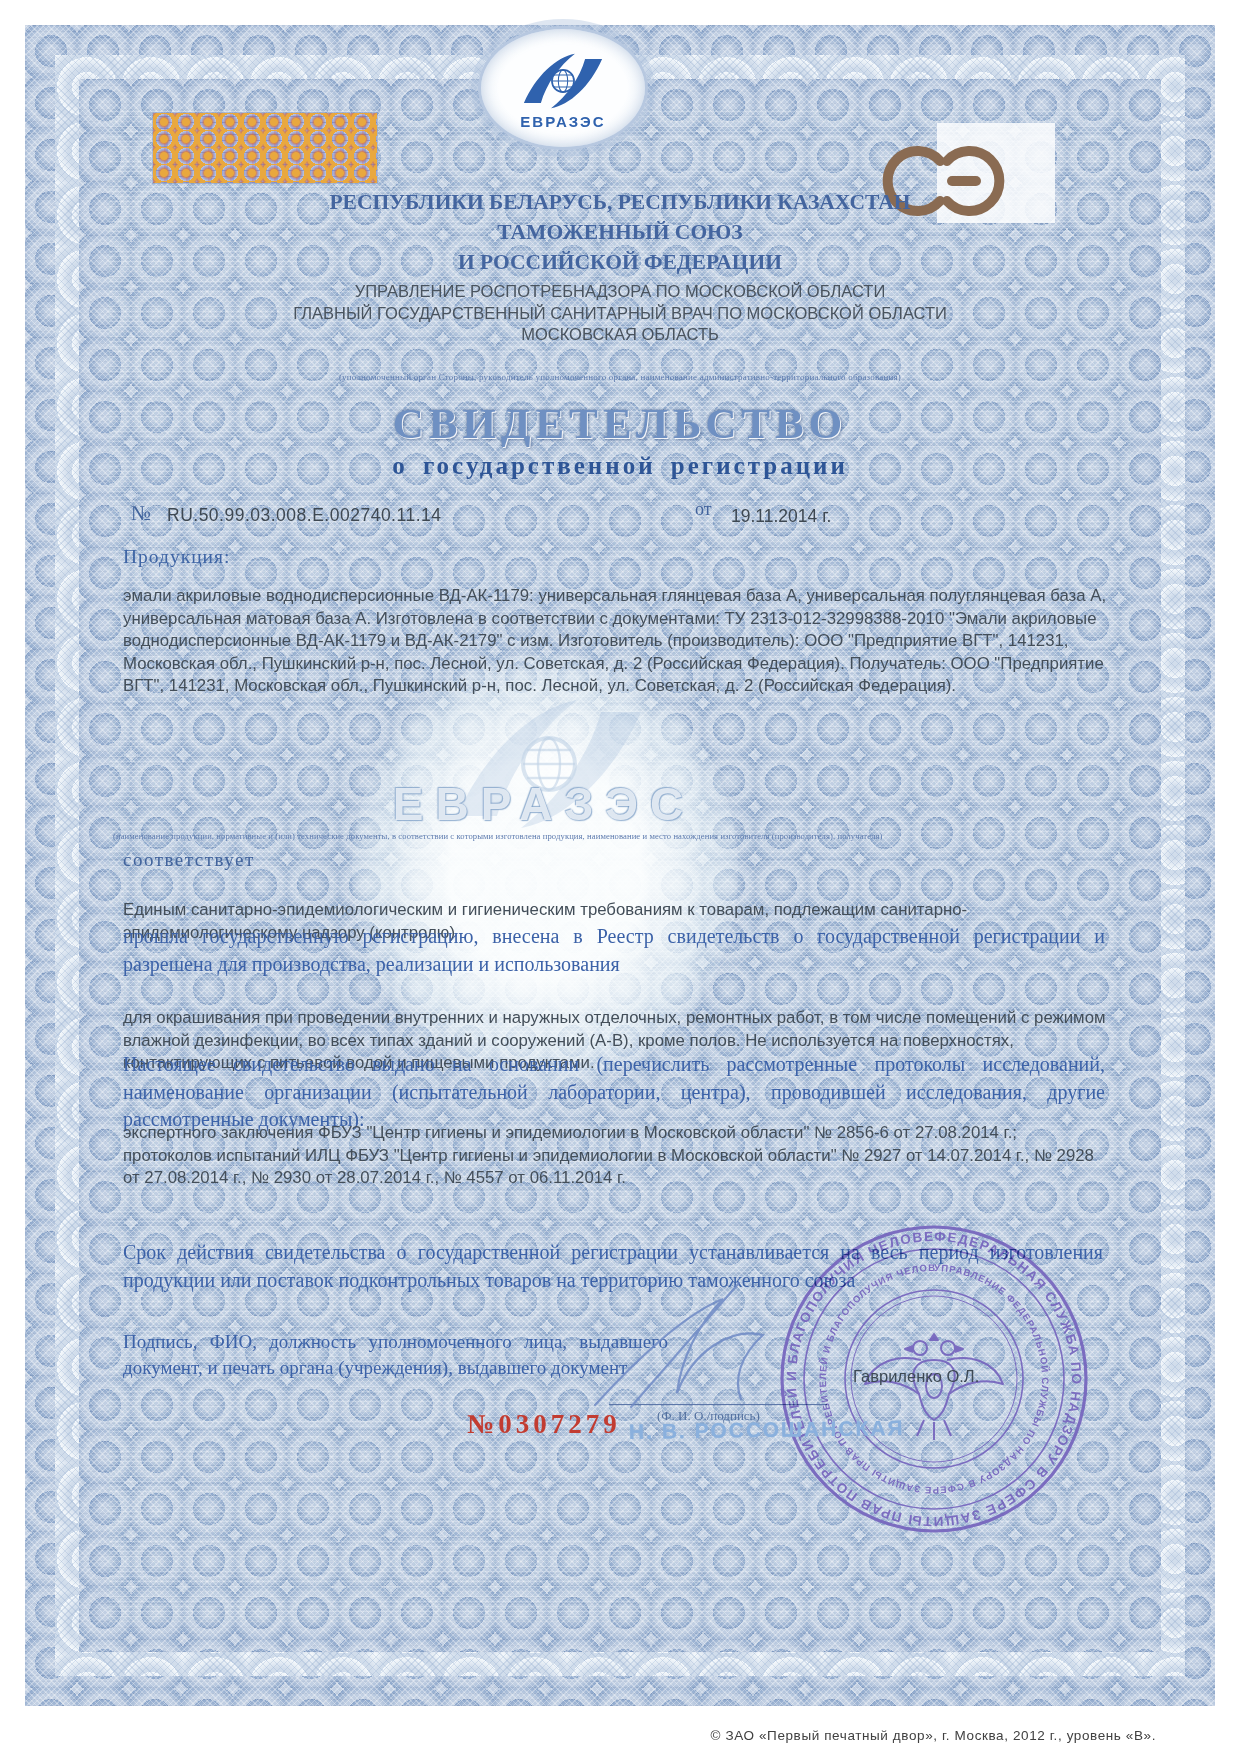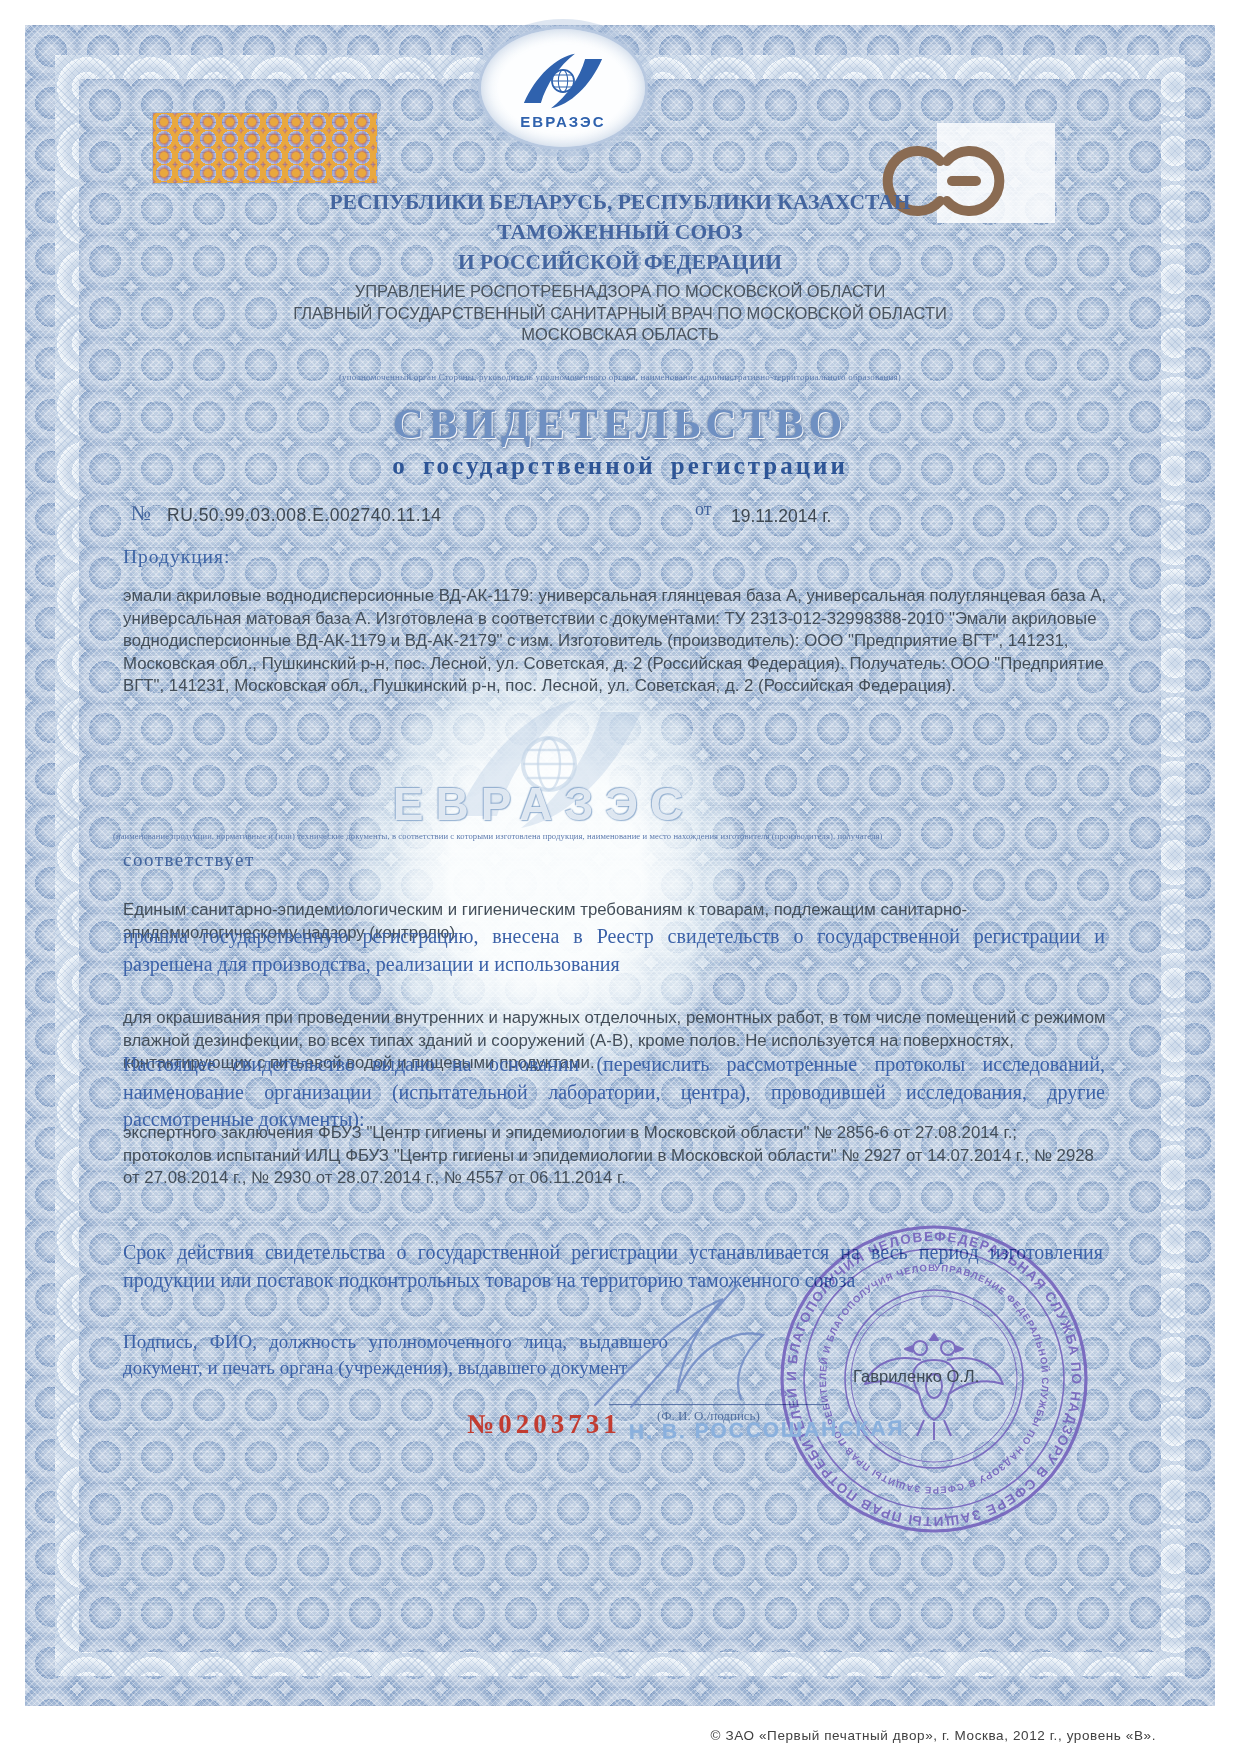--- a/index.html
+++ b/index.html
@@ -232,21 +232,21 @@
             <circle cx="179" cy="134" r="7"></circle>
             <path d="M144,132 l-8,3 8,3 M186,132 l8,3 -8,3" fill="#7463bd"></path>
             <path d="M152,146 C128,140 104,148 96,170 C114,164 134,168 150,180"></path>
             <path d="M178,146 C202,140 226,148 234,170 C216,164 196,168 180,180"></path>
             <path d="M150,180 C138,158 146,146 165,146 C184,146 192,158 180,180 C176,196 172,202 165,206 C158,202 154,196 150,180 Z"></path>
             <path d="M155,206 L148,222 M165,208 L165,226 M175,206 L182,222"></path>
             <ellipse cx="165" cy="172" rx="8" ry="12"></ellipse>
           </g>
         </svg>
 
-        <div class="abs serial">№0203731</div>
+        <div class="abs serial">№0307279</div>
         <div class="abs sans registrar">Н. В. РОССОШАНСКАЯ</div>
 
       </div>
     </div>
   </div>
 
   <div class="emblem">
     <svg width="108" height="68" viewBox="0 0 120 80">
       <path d="M14,66 C28,34 52,12 74,8 C56,22 40,44 34,66 Z" fill="#2f62ae"></path>
       <path d="M106,14 C92,46 68,68 46,72 C64,58 80,36 86,14 Z" fill="#2f62ae"></path>

